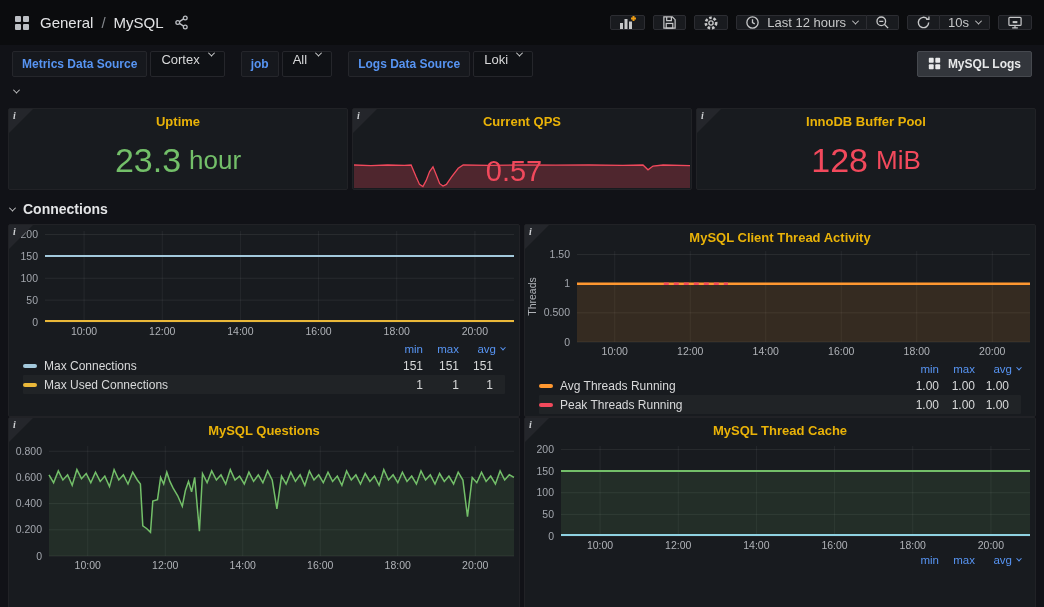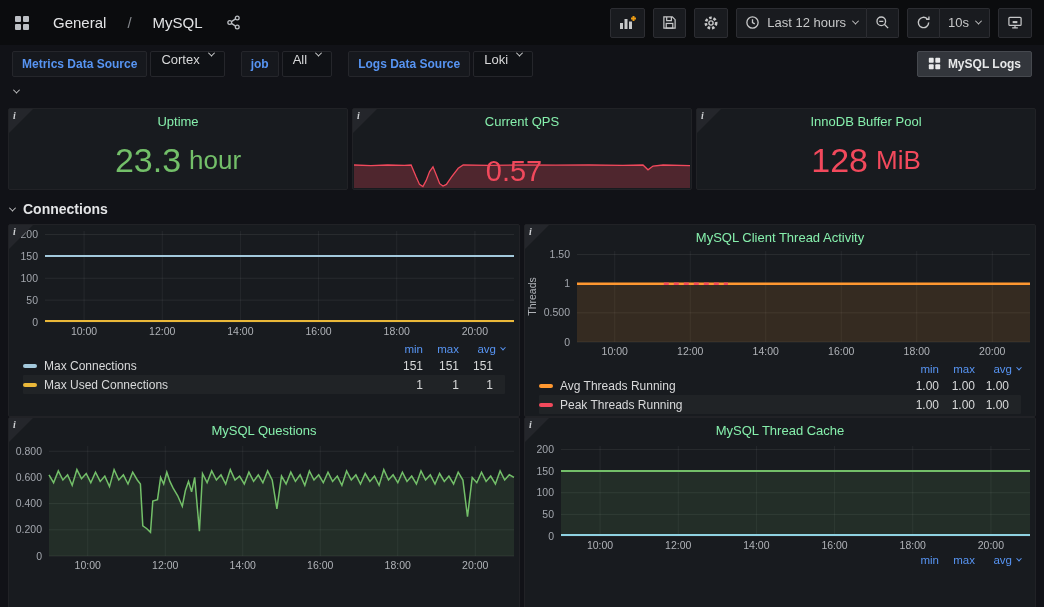--- a/index.html
+++ b/index.html
@@ -3,28 +3,28 @@
 <meta charset="utf-8">
 <style>
   * { margin:0; padding:0; box-sizing:border-box; }
   html,body { width:1044px; height:607px; overflow:hidden; background:#111217;
     font-family:"Liberation Sans",sans-serif; color:#d8d9da; }
   svg text { font-family:"Liberation Sans",sans-serif; }
 
   
   .topnav { height:45px; background:#0b0c0e; display:flex; align-items:center;
     justify-content:space-between; padding:0 12px; }
-  .nav-left { display:flex; align-items:center; gap:21px; }
+  .nav-left { display:flex; align-items:center; gap:8px; }
   .crumb-title { font-size:15px; font-weight:500; color:#e3e4e6; }
   .crumb-div { font-size:15px; color:#85888d; }
   .icon-btn { background:none; border:none; color:#bcbfc4; display:flex;
     align-items:center; cursor:pointer; padding:2px; }
   .nav-right { display:flex; align-items:center; gap:8px; }
   .tb-group { display:flex; }
-  .tb-btn { height:30px; min-width:32px; background:#191b1f; border:1px solid #2c2d32;
+  .tb-btn { height:15px; min-width:32px; background:#191b1f; border:1px solid #2c2d32;
     border-radius:2px; color:#c7c8c9; display:flex; align-items:center; gap:7px;
     padding:0 8px; font-size:13px; font-weight:500; cursor:pointer; }
   .tb-group .tb-btn + .tb-btn { border-left:none; border-radius:0 2px 2px 0; }
   .tb-group .tb-btn:first-child { border-radius:2px 0 0 2px; }
   .chev { display:inline-block; width:5px; height:5px; border-right:1.4px solid currentColor;
     border-bottom:1.4px solid currentColor; transform:rotate(45deg) translate(-1px,-1px); }
 
   
   .submenu { height:33px; display:flex; align-items:center; gap:16px; padding:0 12px;
     margin-top:2px; }
@@ -41,21 +41,21 @@
   .collapse-row { height:22px; display:flex; align-items:center; padding:0 14px; }
   .collapse-row .chev { color:#c7c8c9; }
 
   
   .dash { padding:0 8px; }
   .panel { position:relative; background:#181b1f; border:1px solid #212226; border-radius:2px; }
   .info-corner { position:absolute; top:0; left:0; width:0; height:0;
     border-top:24px solid #24262b; border-right:24px solid transparent; }
   .info-corner span { position:absolute; top:-23px; left:4px; font-size:10px; font-weight:700;
     color:#cfd1d4; font-family:"Liberation Serif",serif; font-style:italic; }
-  .panel-title { text-align:center; font-size:13px; font-weight:400; color:#86efac;
+  .panel-title { text-align:center; font-size:13px; font-weight:700; color:#eab308;
     padding-top:5px; height:22px; cursor:pointer; }
 
   
   .stat-row { display:flex; gap:4px; margin-top:6px; }
   .stat-panel { flex:1; height:82px; }
   .stat-value { position:absolute; left:0; right:0; top:22px; bottom:0; display:flex;
     align-items:center; justify-content:center; gap:8px;text-align:right; }
   .stat-num { font-size:34px; font-weight:500; }
   .stat-unit { font-size:26px; font-weight:500; }
   .spark-wrap { position:absolute; left:1px; right:1px; bottom:1px; height:40px; }

